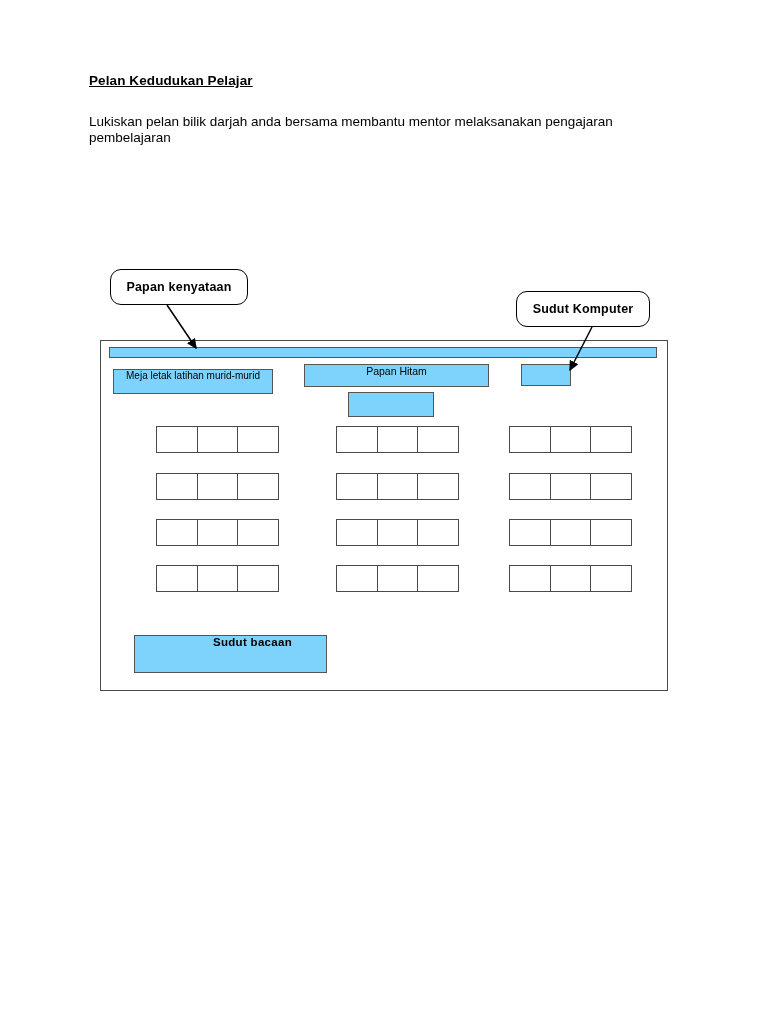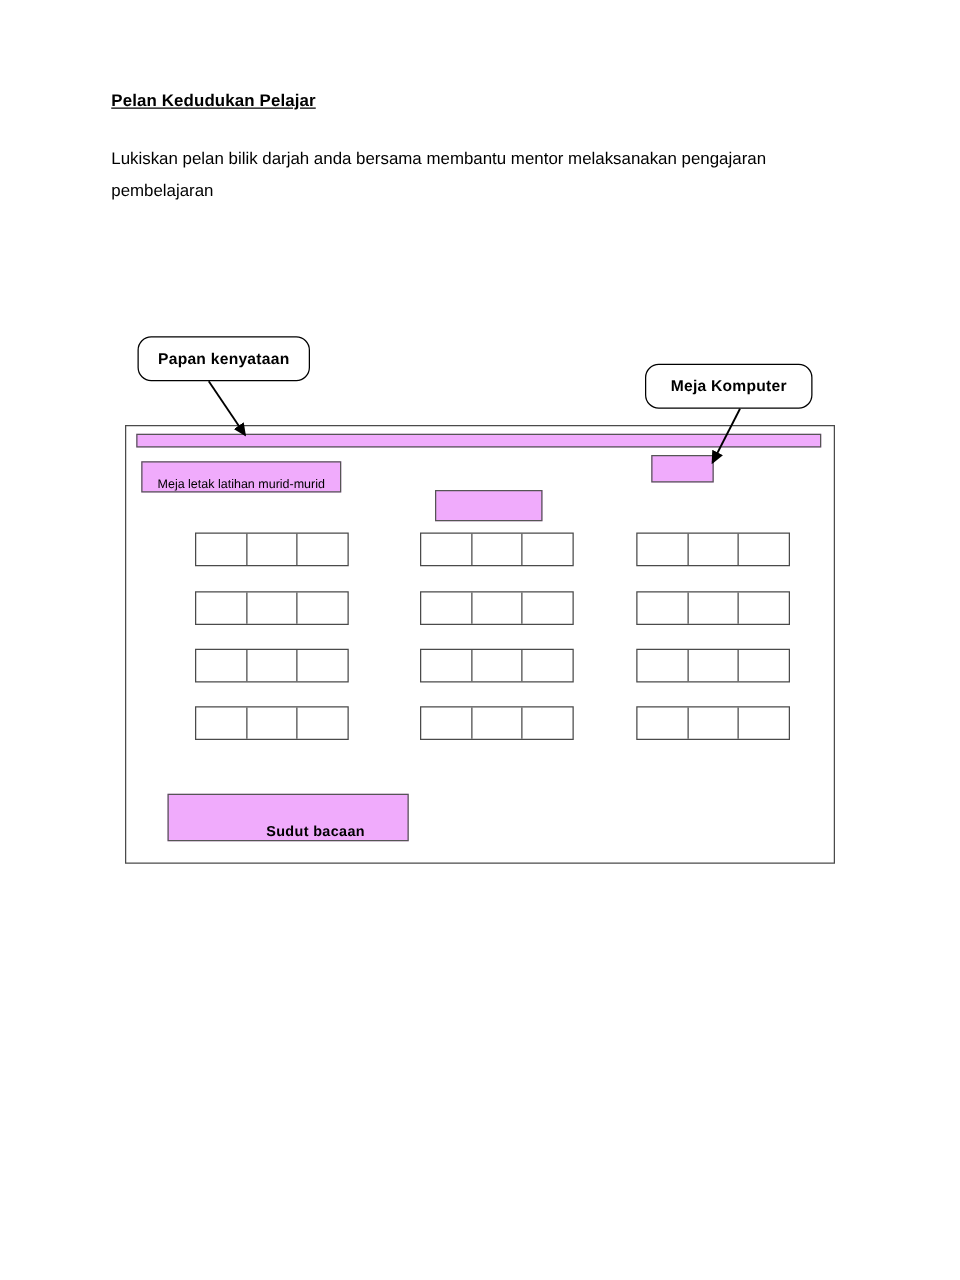--- a/index.html
+++ b/index.html
@@ -29,21 +29,21 @@
     text-decoration: underline;
     letter-spacing: 0.1px;
     margin: 0 0 26px 0;
   }
   .doc-label {
     font-size: 13.5px;
     margin: 0 0 25px 0;
   }
   .doc-body {
     font-size: 13.5px;
-    line-height: 26px;
+    line-height: 16px;
     margin: 0;
     width: 592px;
   }
 
   
   .diagram {
     position: absolute;
     left: 0;
     top: 0;
     width: 768px;
@@ -79,24 +79,24 @@
     height: 351px;
     border: 1.7px solid #4a4a4a;
     box-sizing: border-box;
     background: #fff;
   }
 
   
   .fixture {
     position: absolute;
     border: 1.5px solid #555;
-    background: #f0abfc;
+    background: #7dd3fc;
     box-sizing: border-box;
     display: flex;
-    align-items: flex-end;
+    align-items: flex-start;
     justify-content: center;
     font-size: 10.5px;
   }
   #notice-board-bar { left: 8px; top: 6px; width: 548px; height: 11px; }
   #blackboard { left: 203px; top: 23px; width: 185px; height: 23px; font-size: 10.5px; }
   #computer-desk { left: 420px; top: 23px; width: 50px; height: 22px; }
   #student-work-table {
     left: 12px; top: 28px; width: 160px; height: 25px;
     font-size: 10px;
   }
@@ -144,27 +144,30 @@
   <p class="doc-body">Lukiskan pelan bilik darjah anda bersama membantu mentor melaksanakan pengajaran pembelajaran</p>
 </div>
 
 <div class="diagram">
 
   <div class="callout" id="callout-notice">
     <span>Papan kenyataan</span>
   </div>
 
   <div class="callout" id="callout-computer">
-    <span>Meja Komputer</span>
+    <span>Sudut Komputer</span>
   </div>
 
   <div class="room">
 
     <div class="fixture" id="notice-board-bar"></div>
 
+    <div class="fixture" id="blackboard">
+      <span>Papan Hitam</span>
+    </div>
 
     <div class="fixture" id="computer-desk"></div>
 
     <div class="fixture" id="student-work-table">
       <span>Meja letak latihan murid-murid</span>
     </div>
 
     <div class="fixture" id="teacher-desk"></div>
 
     <div class="fixture" id="reading-corner">

